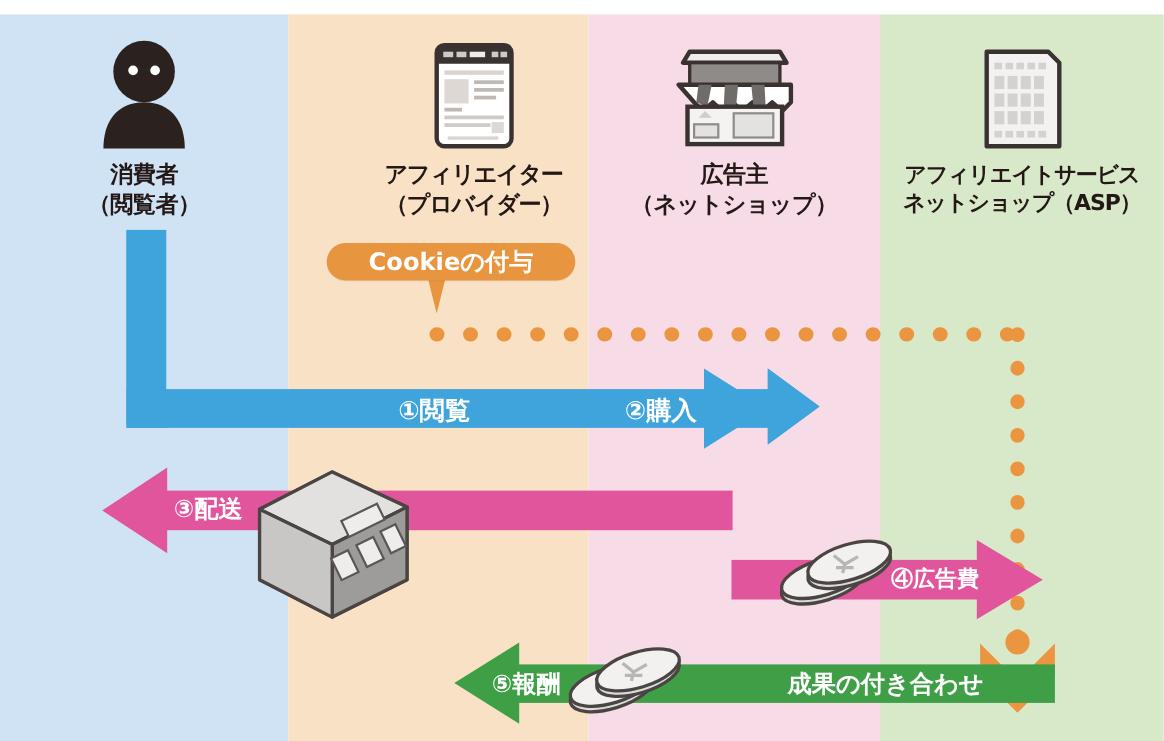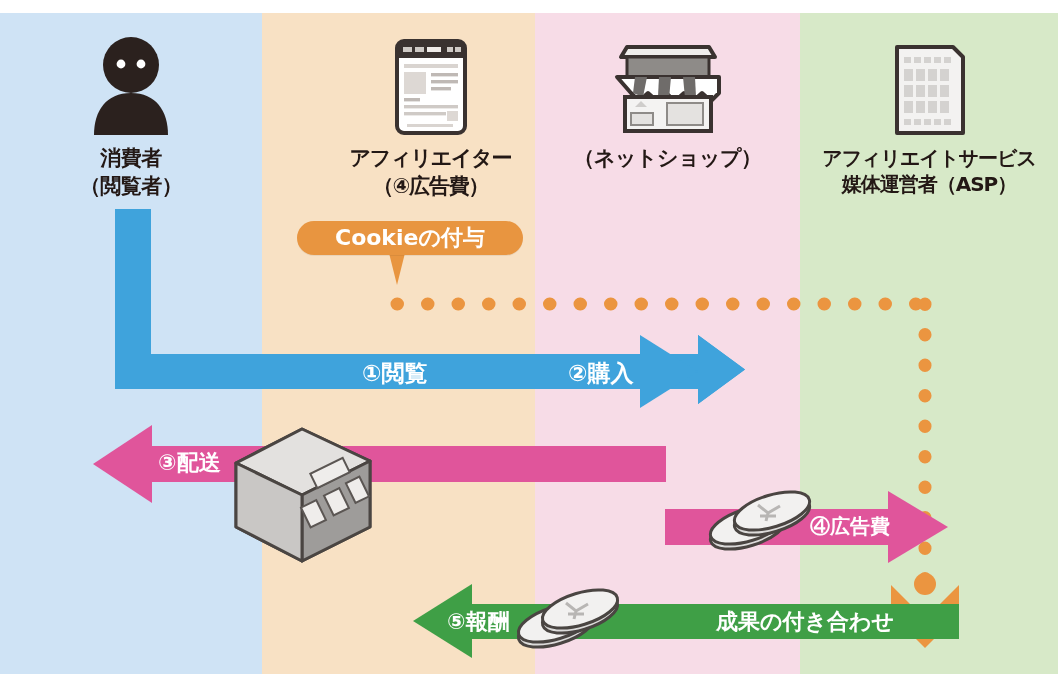--- a/index.html
+++ b/index.html
@@ -102,40 +102,41 @@
         <rect x="48" y="52" width="20" height="3.4" fill="#bfb9b5"></rect>
         <rect x="21" y="63" width="16" height="3.4" fill="#bfb9b5"></rect>
         <rect x="21" y="70" width="54" height="3.4" fill="#cfcac6"></rect>
         <rect x="21" y="77" width="42" height="3.4" fill="#cfcac6"></rect>
         <rect x="64" y="76" width="11" height="10" fill="#ddd8d4"></rect>
         <rect x="24" y="89" width="46" height="3" fill="#d9d4d0"></rect>
       </svg>
     </div>
     <div class="caption">
       <div>アフィリエイター</div>
-      <div>（④広告費）</div>
+      <div>（プロバイダー）</div>
     </div>
   </div>
 
   <div class="actor" id="actor-advertiser">
     <div class="glyph">
       <svg width="122" height="104" viewBox="0 0 122 104">
         <path d="M14 22 h94 l-6 -10 h-82 z" fill="#efedeb" stroke="#3a3230" stroke-width="4" stroke-linejoin="round"></path>
         <rect x="20" y="22" width="82" height="20" fill="#8e8b88" stroke="#3a3230" stroke-width="3"></rect>
         <path d="M10 42 h102 v16 l-8 8 -9 -8 -9 8 -9 -8 -9 8 -9 -8 -9 8 -9 -8 -9 8 -8 -8 z" fill="#ffffff" stroke="#3a3230" stroke-width="4" stroke-linejoin="round"></path>
         <path d="M28 42 h12 l-4 20 -10 -4 z" fill="#6f6c6a"></path>
         <path d="M52 42 h12 l-2 22 -11 -3 z" fill="#6f6c6a"></path>
         <path d="M76 42 h12 l1 20 -11 1 z" fill="#6f6c6a"></path>
         <rect x="18" y="62" width="86" height="34" fill="#f4f3f2" stroke="#3a3230" stroke-width="4"></rect>
         <rect x="60" y="68" width="36" height="22" fill="#e4e2e0" stroke="#8e8b88" stroke-width="2"></rect>
         <rect x="24" y="78" width="22" height="12" fill="#e4e2e0" stroke="#8e8b88" stroke-width="2"></rect>
         <path d="M34 66 l6 6 -12 0 z" fill="#cfcdcb"></path>
       </svg>
     </div>
     <div class="caption">
+      <div>広告主</div>
       <div>（ネットショップ）</div>
     </div>
   </div>
 
   <div class="actor" id="actor-asp">
     <div class="glyph">
       <svg width="96" height="104" viewBox="0 0 96 104">
         <path d="M16 12 h56 l10 10 v76 h-66 z" fill="#f3f2f1" stroke="#3a3230" stroke-width="4" stroke-linejoin="round"></path>
         <g fill="#d4d2d0">
           <rect x="23" y="22" width="7" height="6"></rect>
@@ -158,21 +159,21 @@
           <rect x="23" y="84" width="7" height="6"></rect>
             <rect x="33" y="84" width="7" height="6"></rect>
           <rect x="43" y="84" width="7" height="6"></rect>
             <rect x="53" y="84" width="7" height="6"></rect>
           <rect x="63" y="84" width="7" height="6"></rect>
         </g>
       </svg>
     </div>
     <div class="caption">
       <div>アフィリエイトサービス</div>
-      <div>媒体運営者（ASP）</div>
+      <div>ネットショップ（ASP）</div>
     </div>
   </div>
 
   <div id="cookie-pill-tail"></div>
   <div id="cookie-pill">Cookieの付与</div>
 
   <svg id="overlay" viewBox="0 0 1058 674">
 
     <g>
       <path d="M115 196 h36 v145 h547 l0 -19 47 34.5 -47 34.5 0 -19 h-583 v-24 z

